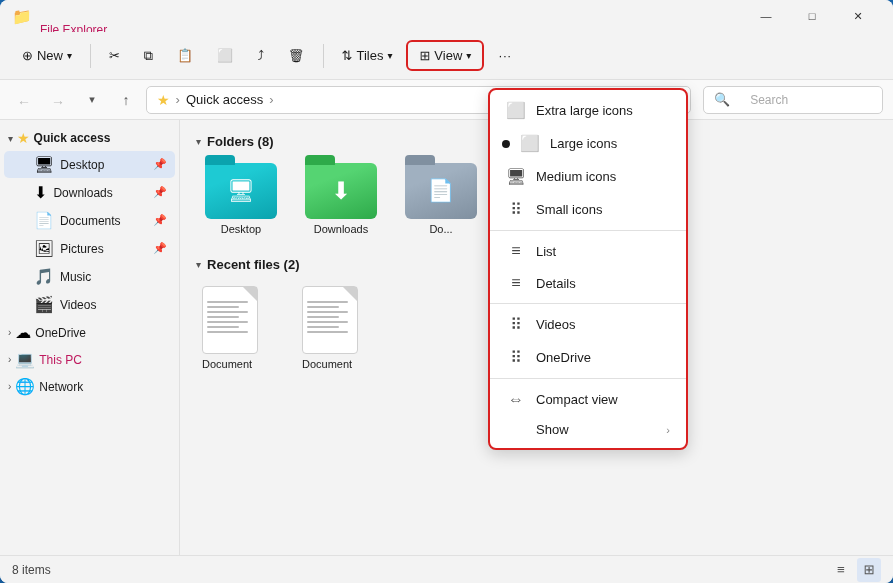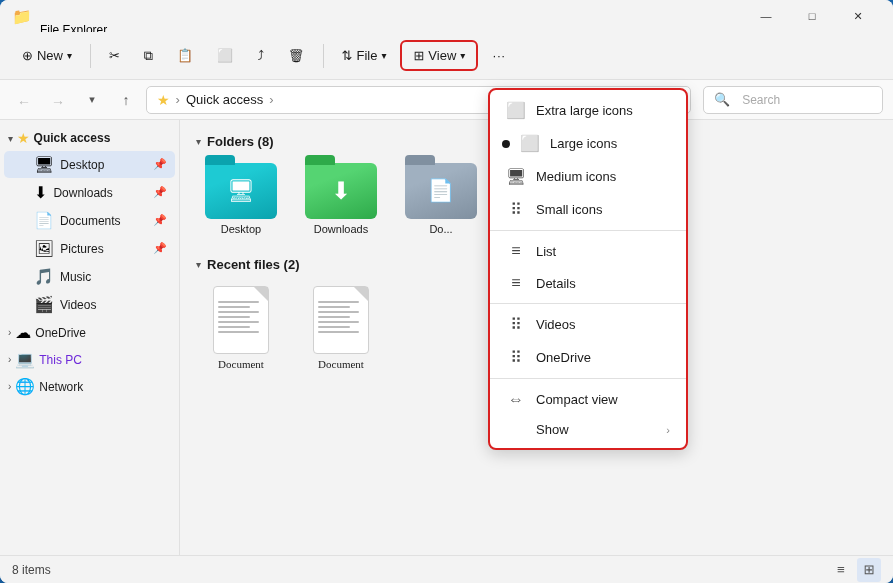--- a/index.html
+++ b/index.html
@@ -21,21 +21,21 @@
     
     .titlebar {
       height: 32px;
       background: #f3f3f3;
       display: flex; align-items: center;
       padding: 0 12px;
       gap: 8px;
       flex-shrink: 0;
     }
     .titlebar-icon { font-size: 16px; }
-    .titlebar-title { font-size: 12px; color: #000000; flex: 1; margin-top: 28px; }
+    .titlebar-title { font-size: 12px; color: #be185d; flex: 1; margin-top: 28px; }
     .window-controls { display: flex; gap: 0; margin-left: auto; }
     .wc-btn {
       width: 46px; height: 32px;
       display: flex; align-items: center; justify-content: center;
       cursor: pointer; font-size: 11px; color: #333;
       border: none; background: transparent;
     }
 
     
     .toolbar {
@@ -206,22 +206,22 @@
     .doc-lines { display: flex; flex-direction: column; gap: 3px; margin-top: 8px; }
     .doc-line { height: 2px; background: #bbb; border-radius: 1px; }
     .doc-line.short { width: 70%; }
     .doc-line.long { width: 90%; }
 
     
     .recent-grid {
       display: flex; gap: 10px; flex-wrap: wrap;
     }
     .file-item {
-      display: flex; flex-direction: column; align-items: center;
-      width: 90px; cursor: pointer; padding: 6px; border-radius: 5px; font-family: Liberation Serif, serif;
+      display: flex; flex-direction: column; align-items: flex-start;
+      width: 90px; cursor: pointer; padding: 6px; border-radius: 5px;
     }
     .file-name { font-size: 11px; color: #1a1a1a; text-align: center; margin-top: 4px; }
 
     
     .statusbar {
       height: 28px;
       background: #f3f3f3;
       border-top: 1px solid #e0e0e0;
       display: flex; align-items: center;
       padding: 0 12px;
@@ -314,21 +314,21 @@
       </button>
     <button class="tb-btn">
         <span>⤴</span>
       </button>
     <button class="tb-btn">
         <span>🗑</span>
       </button>
     <div class="tb-separator"></div>
     <button class="tb-btn">
       <span>⇅</span>
-      <span>File</span>
+      <span>Tiles</span>
       <span style="font-size:10px;">▾</span>
     </button>
     <div class="view-btn-wrapper">
       <button class="tb-btn">
         <span>⊞</span>
         <span>View</span>
         <span style="font-size:10px;">▾</span>
       </button>
     </div>
     <button class="tb-btn">
@@ -343,21 +343,21 @@
     <button class="nav-btn">↑</button>
     <div class="address-path">
       <span class="path-star">★</span>
       <span class="path-sep">›</span>
       <span class="path-part">Quick access</span>
       <span class="path-sep">›</span>
     </div>
     <button class="nav-btn" style="font-size:11px; margin-left: -32px;">▾</button>
     <div style="flex:1; background:#fff; height:28px; border:1px solid #d0d0d0; border-radius:5px; display:flex; align-items:center; padding:0 10px; margin-left:4px; max-width: 180px;">
       <span style="color:#888;">🔍</span>
-      <span style="color:#aaa; margin-left:12px; font-size:12px;">Search</span>
+      <span style="color:#aaa; margin-left:20px; font-size:12px;">Search</span>
     </div>
   </div>
 
   <div class="main-content">
 
     <div class="sidebar">
       <div class="sidebar-section-row">
         <span style="font-size:10px; color:#555;">▾</span>
         <span style="color:#f5c542; font-size:14px;">★</span>
         <span style="font-size:12px; font-weight:600; color:#1a1a1a;">Quick access</span>
@@ -397,21 +397,21 @@
         <span class="item-label">Videos</span>
       </div>
       <div class="sidebar-section-row">
         <span style="font-size:10px; color:#555;">›</span>
         <span style="font-size:16px;">☁</span>
         <span style="font-size:12px; color:#1a1a1a;">OneDrive</span>
       </div>
       <div class="sidebar-section-row">
         <span style="font-size:10px; color:#555;">›</span>
         <span style="font-size:16px;">💻</span>
-        <span style="font-size:12px; color:#6d28d9;">This PC</span>
+        <span style="font-size:12px; color:#be185d;">This PC</span>
       </div>
       <div class="sidebar-section-row">
         <span style="font-size:10px; color:#555;">›</span>
         <span style="font-size:16px;">🌐</span>
         <span style="font-size:12px; color:#1a1a1a;">Network</span>
       </div>
     </div>
 
     <div class="file-area">
 

